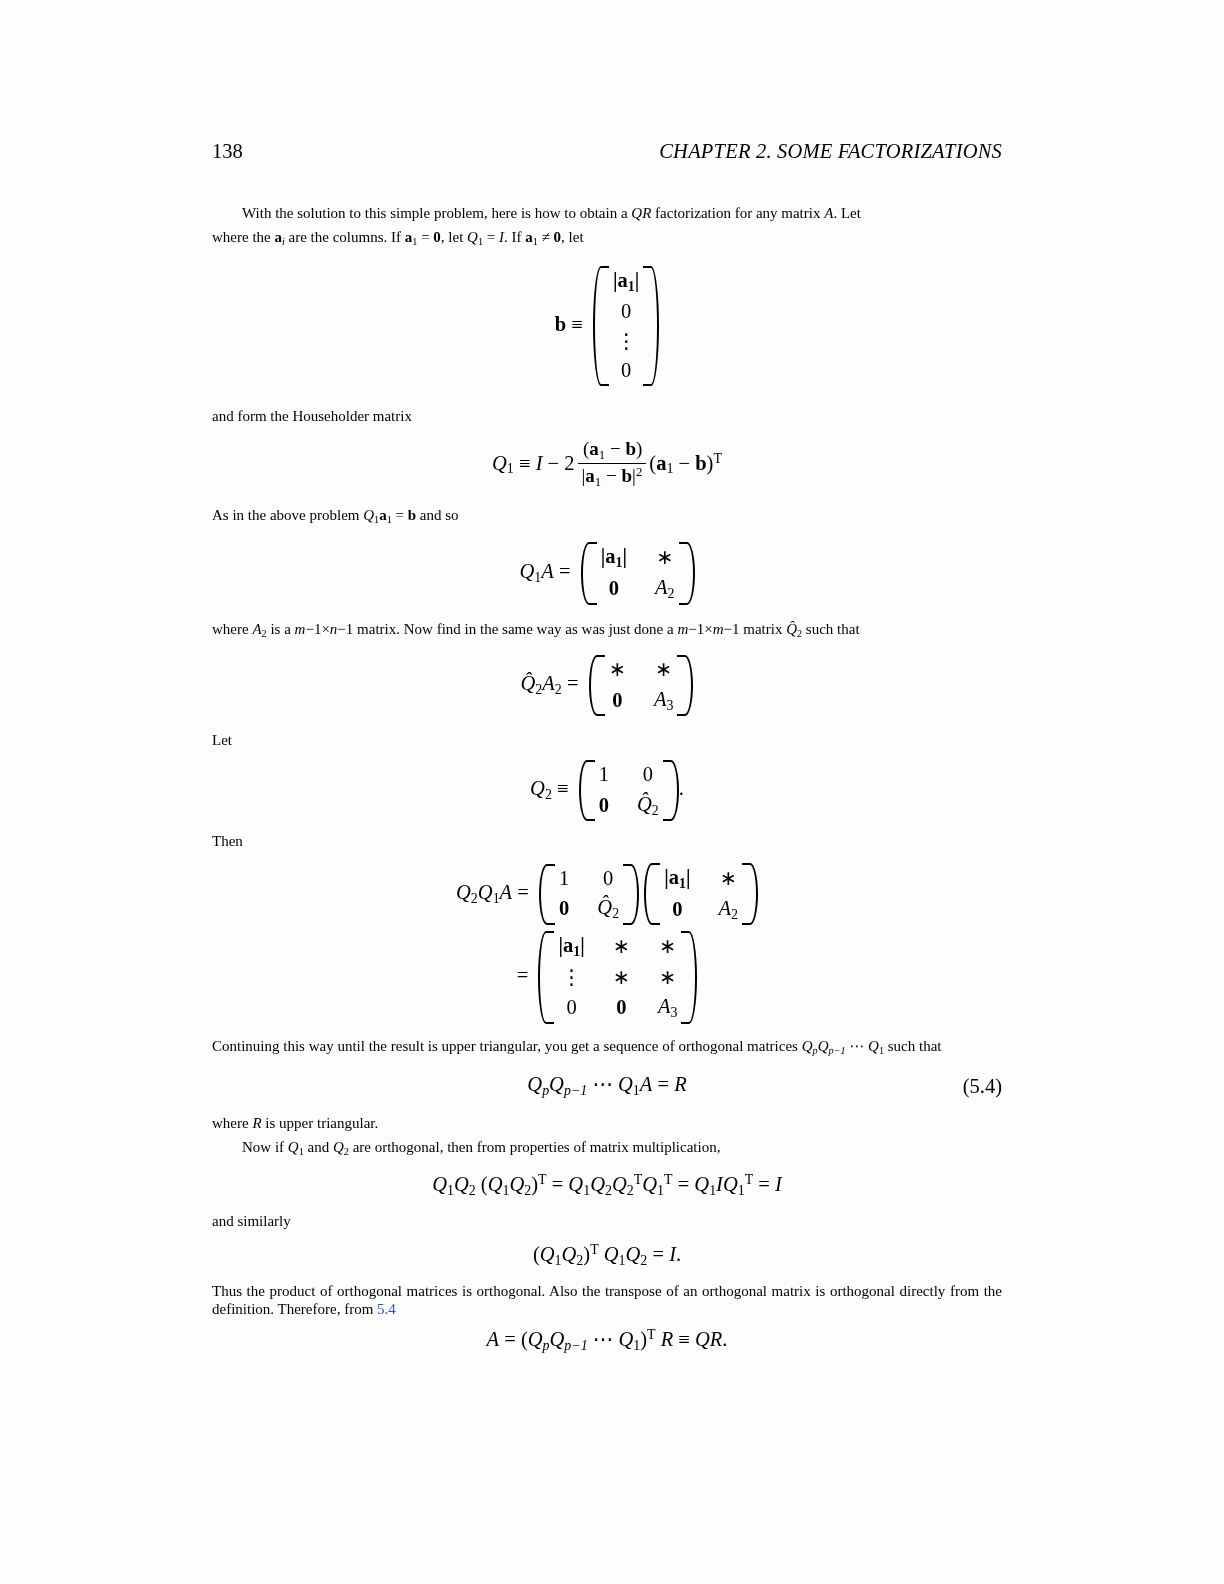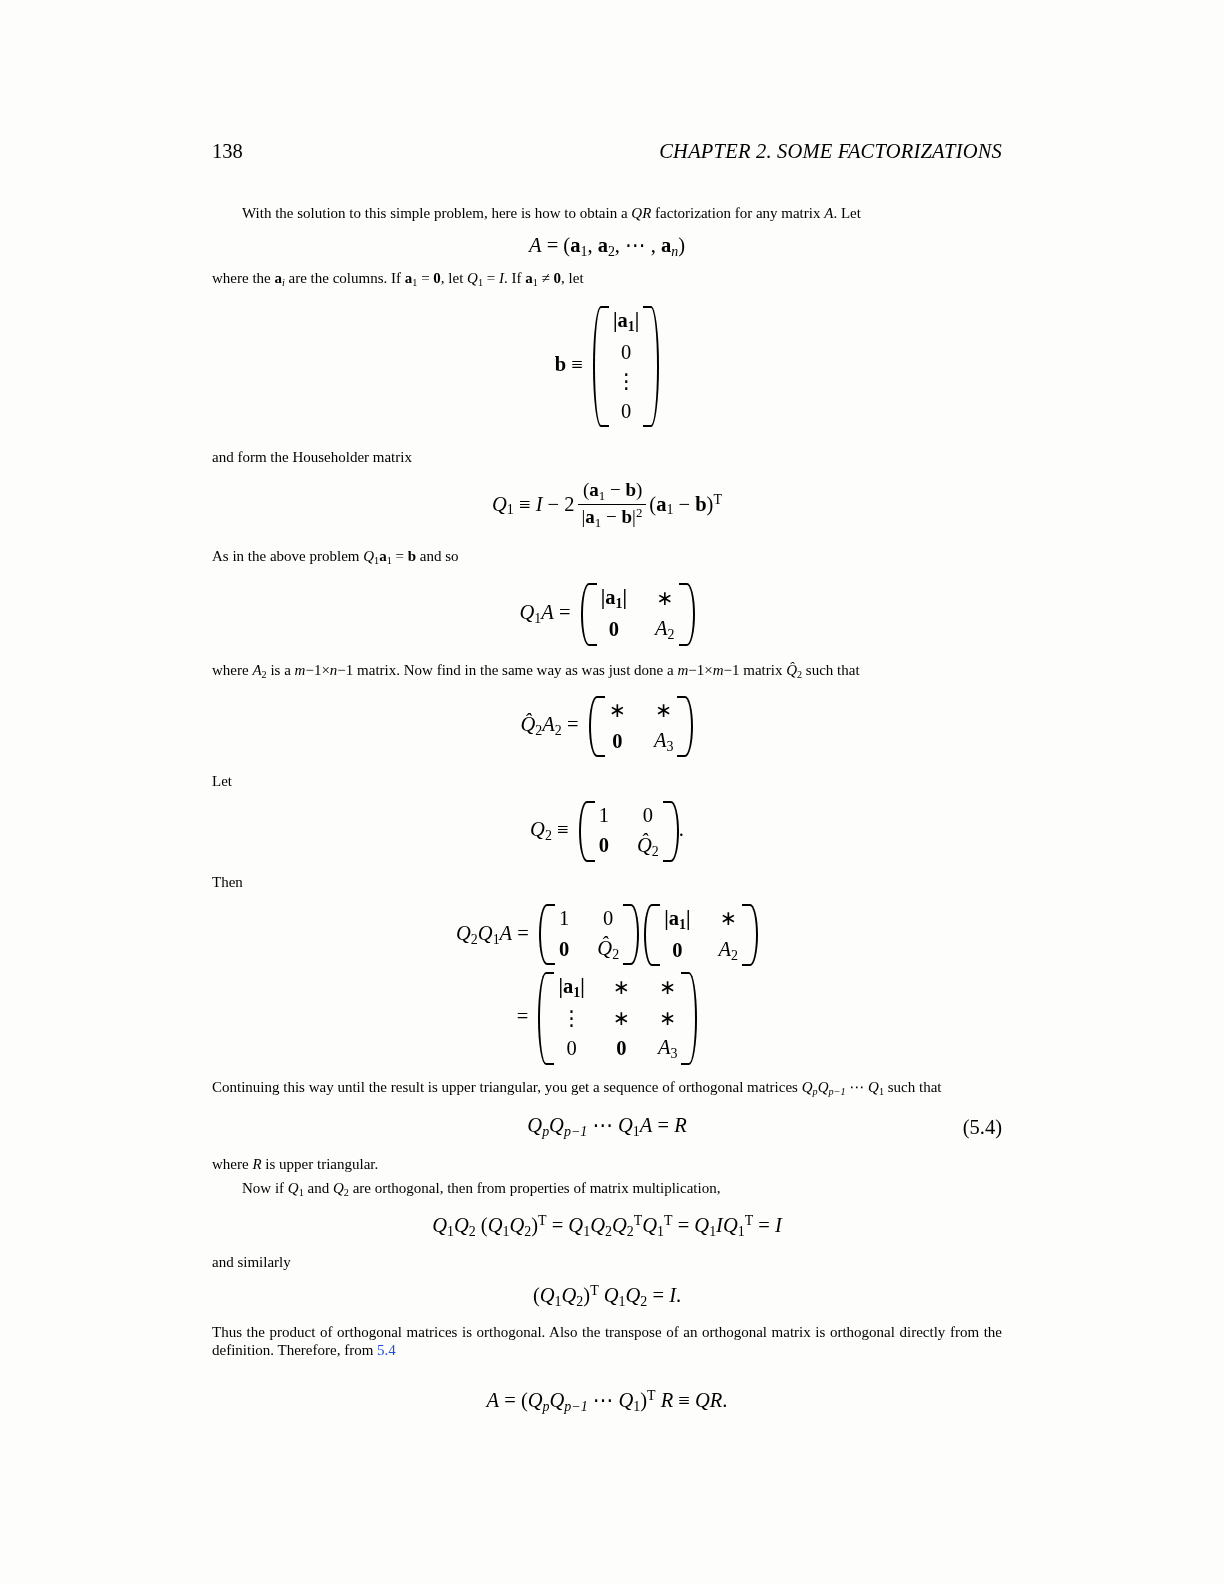--- a/index.html
+++ b/index.html
@@ -116,23 +116,20 @@
 
     <div class="header-row">
       <div class="page-num">138</div>
       <div class="chapter-title">CHAPTER 2.  SOME FACTORIZATIONS</div>
     </div>
 
     <p class="para indent">
       With the solution to this simple problem, here is how to obtain a <i class="v">QR</i> factorization for any matrix <i class="v">A</i>. Let
     </p>
 
-    <div class="eq">
-      <i class="v">A</i> = (<span class="bf">a</span><sub class="sn">1</sub>, <span class="bf">a</span><sub class="sn">2</sub>, ⋯ , <span class="bf">a</span><sub class="s">n</sub>)
-    </div>
 
     <p class="para">
       where the <span class="bf">a</span><sub class="s">i</sub> are the columns. If <span class="bf">a</span><sub class="sn">1</sub> = <span class="bf">0</span>, let <i class="v">Q</i><sub class="sn">1</sub> = <i class="v">I</i>. If <span class="bf">a</span><sub class="sn">1</sub> ≠ <span class="bf">0</span>, let
     </p>
 
     <div class="eq" style="margin:18px 0 22px 0;">
       <span class="bf">b</span> ≡&nbsp;
       <span class="mat">
         <span class="paren l"></span>
         <table class="mt">
@@ -314,18 +311,18 @@
     <p class="para">and similarly</p>
 
     <div class="eq" style="margin:12px 0 14px 0;">
       (<i class="v">Q</i><sub class="sn">1</sub><i class="v">Q</i><sub class="sn">2</sub>)<sup class="pn">T</sup> <i class="v">Q</i><sub class="sn">1</sub><i class="v">Q</i><sub class="sn">2</sub> = <i class="v">I</i>.
     </div>
 
     <p class="para">
       <span>Thus the product of orthogonal matrices is orthogonal.  Also the transpose of an orthogonal matrix is orthogonal directly from the definition.  Therefore, from </span><span class="ref">5.4</span>
     </p>
 
-    <div class="eq" style="margin:28px 0 16px 0;">
+    <div class="eq" style="margin:8px 0 16px 0;">
       <i class="v">A</i> = (<i class="v">Q</i><sub class="s">p</sub><i class="v">Q</i><sub class="s">p−1</sub> ⋯ <i class="v">Q</i><sub class="sn">1</sub>)<sup class="pn">T</sup> <i class="v">R</i> ≡ <i class="v">QR</i>.
     </div>
 
   </div>
 </div>
 
 </body></html>

